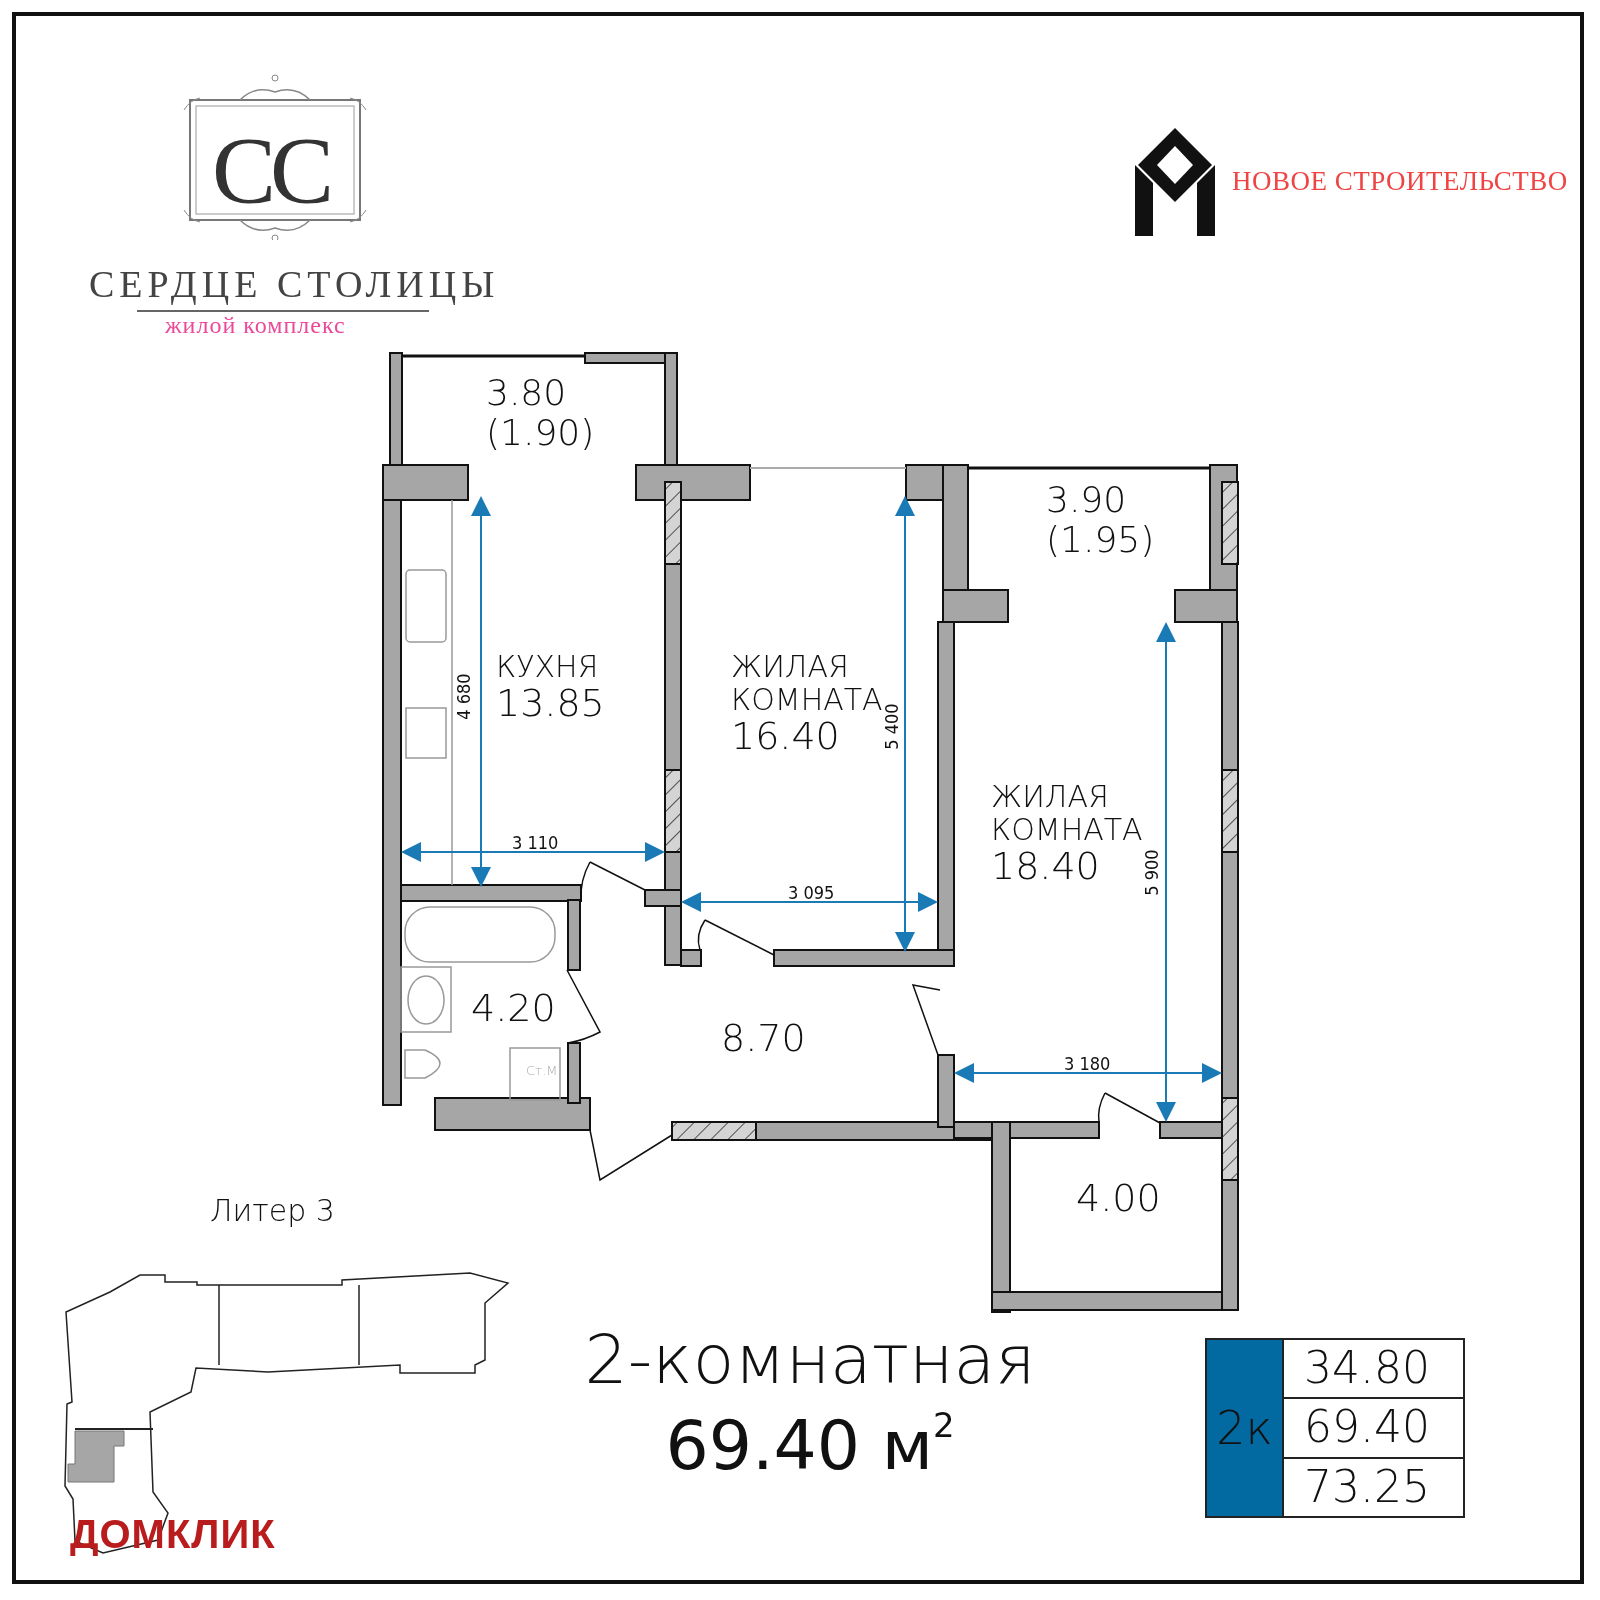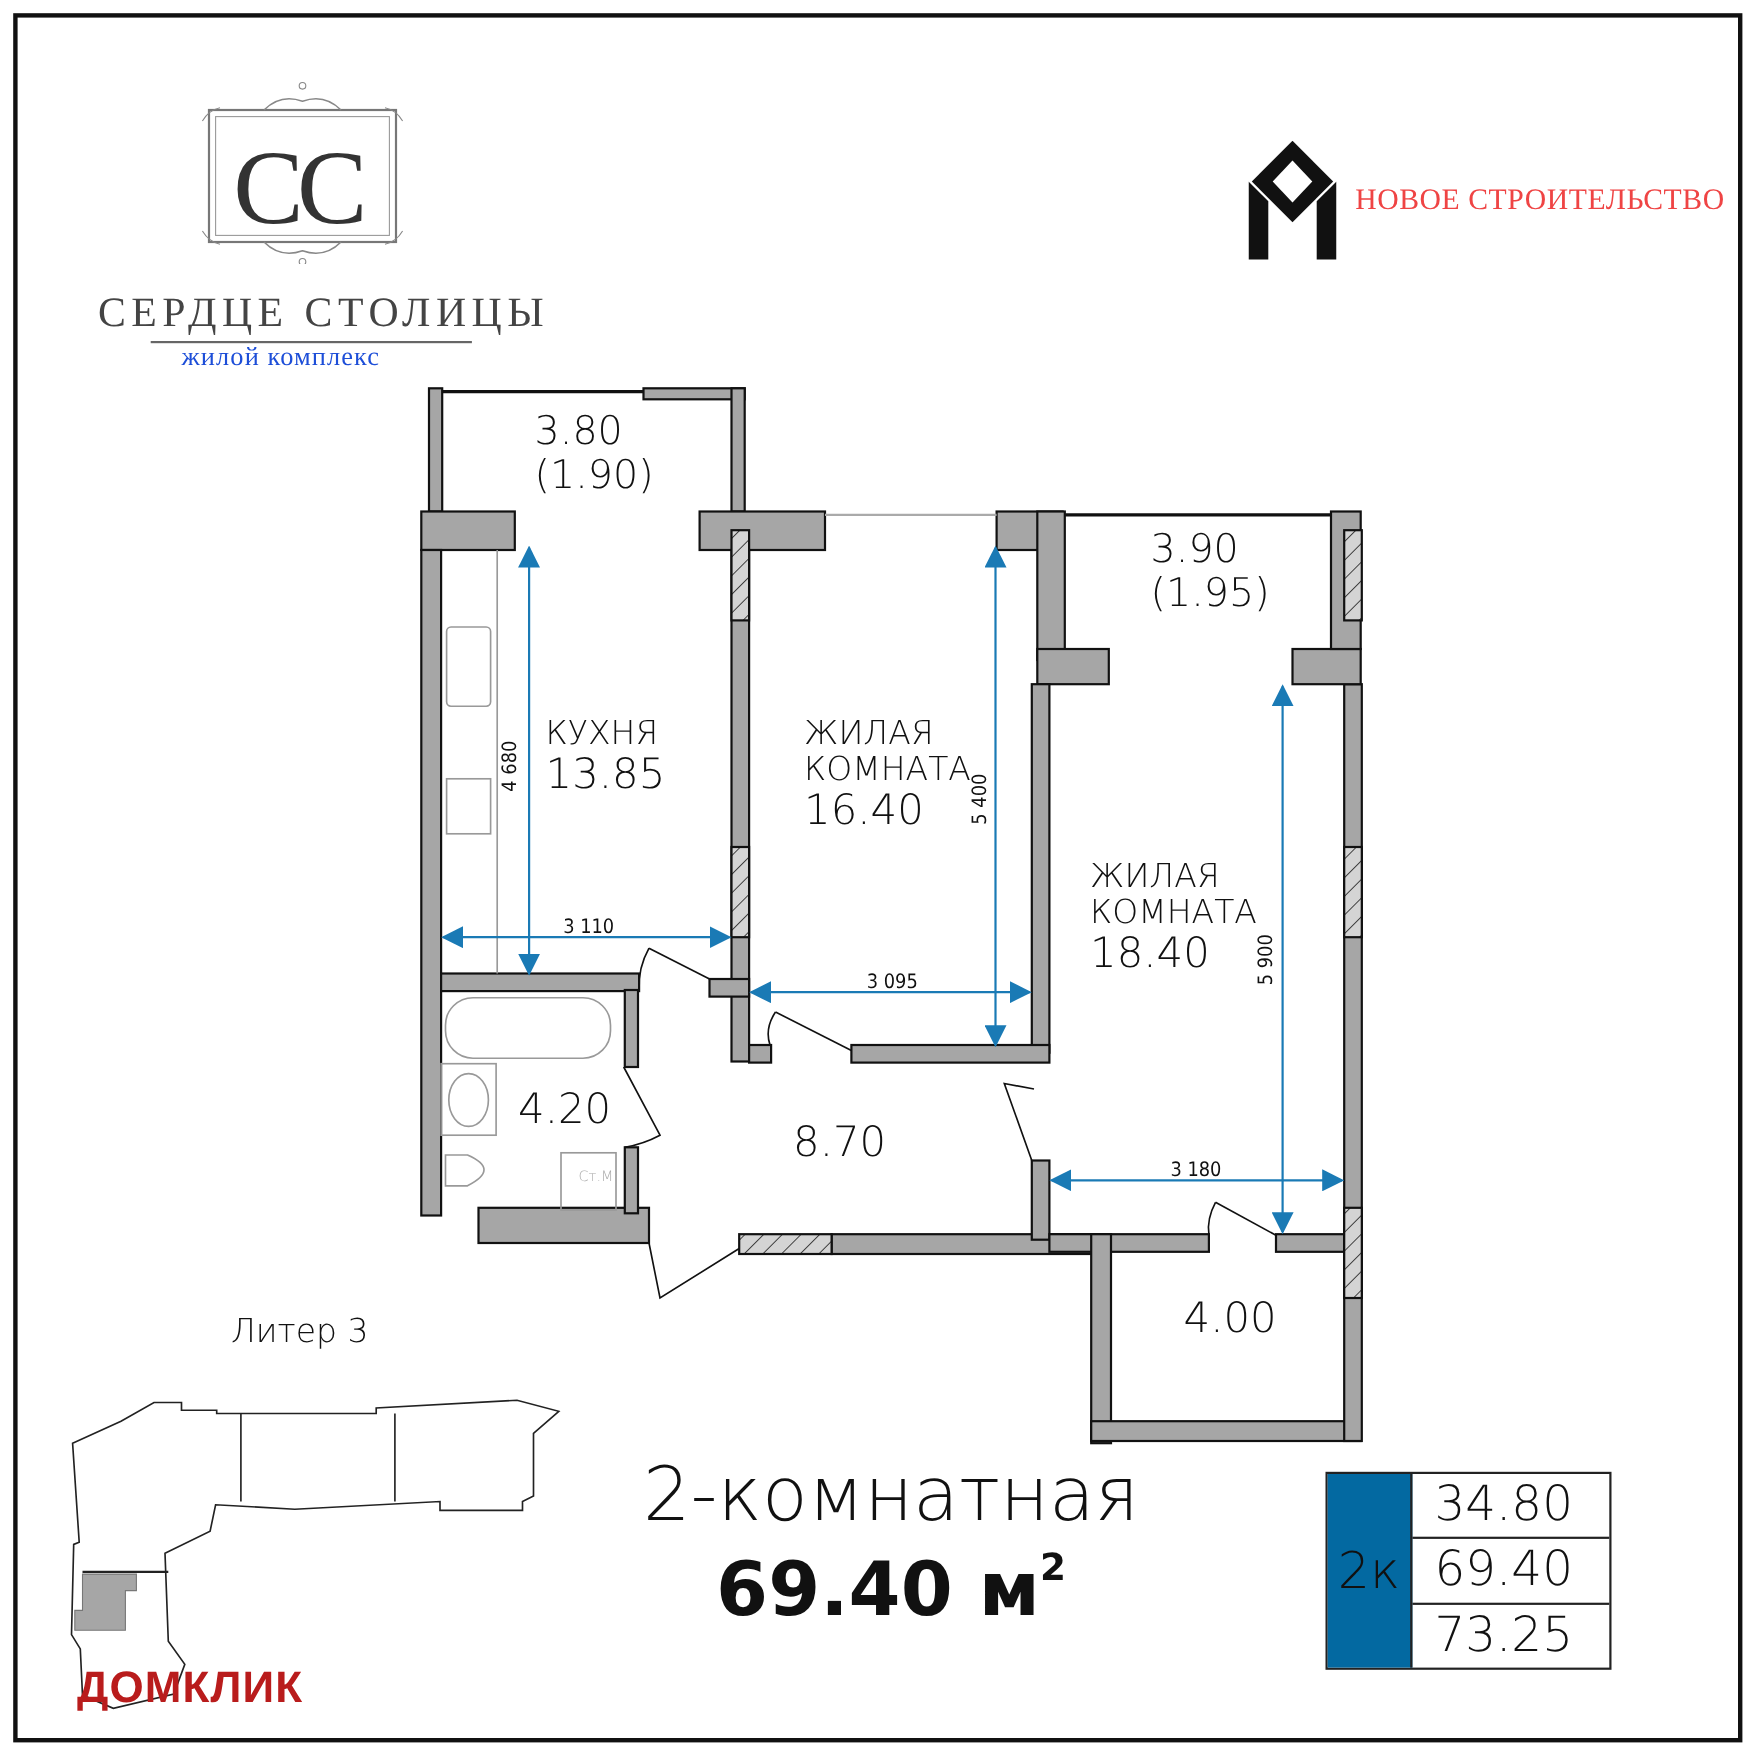--- a/index.html
+++ b/index.html
@@ -4,27 +4,27 @@
 <style>
   html, body { margin: 0; padding: 0; background: #fff; }
   body { width: 1600px; height: 1600px; position: relative; overflow: hidden;
          font-family: "Liberation Sans", sans-serif; color: #111; }
   .frame { position: absolute; left: 12px; top: 12px; width: 1572px; height: 1572px;
            border: 4px solid #111; box-sizing: border-box; }
   .abs { position: absolute; }
   .serif { font-family: "Liberation Serif", "DejaVu Serif", serif; }
   .logo-cc-title { left: 70px; top: 262px; font-size: 38px; letter-spacing: 5px; color: #444; margin-left: 19px; }
   .logo-cc-rule { left: 137px; top: 310px; width: 292px; height: 2px; background: #666; }
-  .logo-cc-sub { left: 165px; top: 312px; font-size: 24px; color: #1d4ed8; letter-spacing: 1px; }
+  .logo-cc-sub { left: 165px; top: 312px; font-size: 24px; color: #ec4899; letter-spacing: 1px; }
   .logo-cc-mono { left: 212px; top: 115px; font-size: 96px; color: #333; letter-spacing: -6px; }
   .ns-text { left: 1232px; top: 166px; font-size: 27px; color: #ef4444; letter-spacing: 0.5px; }
   .lbl { position: absolute; text-align: left; font-family: "DejaVu Sans", sans-serif;
          font-weight: 200; color: #111; line-height: 1.1; white-space: nowrap; margin-left: 16px; }
   .title1 { left: 560px; top: 1320px; width: 500px; text-align: center; font-size: 68px; font-family: "DejaVu Sans", sans-serif; font-weight: 300; }
-  .title2 { left: 560px; top: 1405px; width: 500px; text-align: center; font-size: 68px; font-family: "DejaVu Sans", sans-serif; font-weight: 700; }
+  .title2 { left: 560px; top: 1405px; width: 500px; text-align: center; font-size: 68px; font-family: "DejaVu Sans", sans-serif; font-weight: 400; }
   .title2 sup { font-size: 34px; vertical-align: 32px; }
   .liter { left: 210px; top: 1193px; font-size: 30px; font-family: "DejaVu Sans", sans-serif; font-weight: 300; }
   .area-table { position: absolute; left: 1205px; top: 1338px; width: 260px; height: 180px;
                 border: 2px solid #222; box-sizing: border-box; display: flex; }
   .area-type { width: 75px; background: #0369a1; border-right: 2px solid #222;
                display: flex; align-items: center; justify-content: center;
                font-size: 46px; font-family: "DejaVu Sans", sans-serif; font-weight: 300; }
   .area-vals { flex: 1; display: flex; flex-direction: column; }
   .area-vals div { flex: 1; border-bottom: 2px solid #222; font-size: 44px;
                    font-family: "DejaVu Sans", sans-serif; font-weight: 300;

